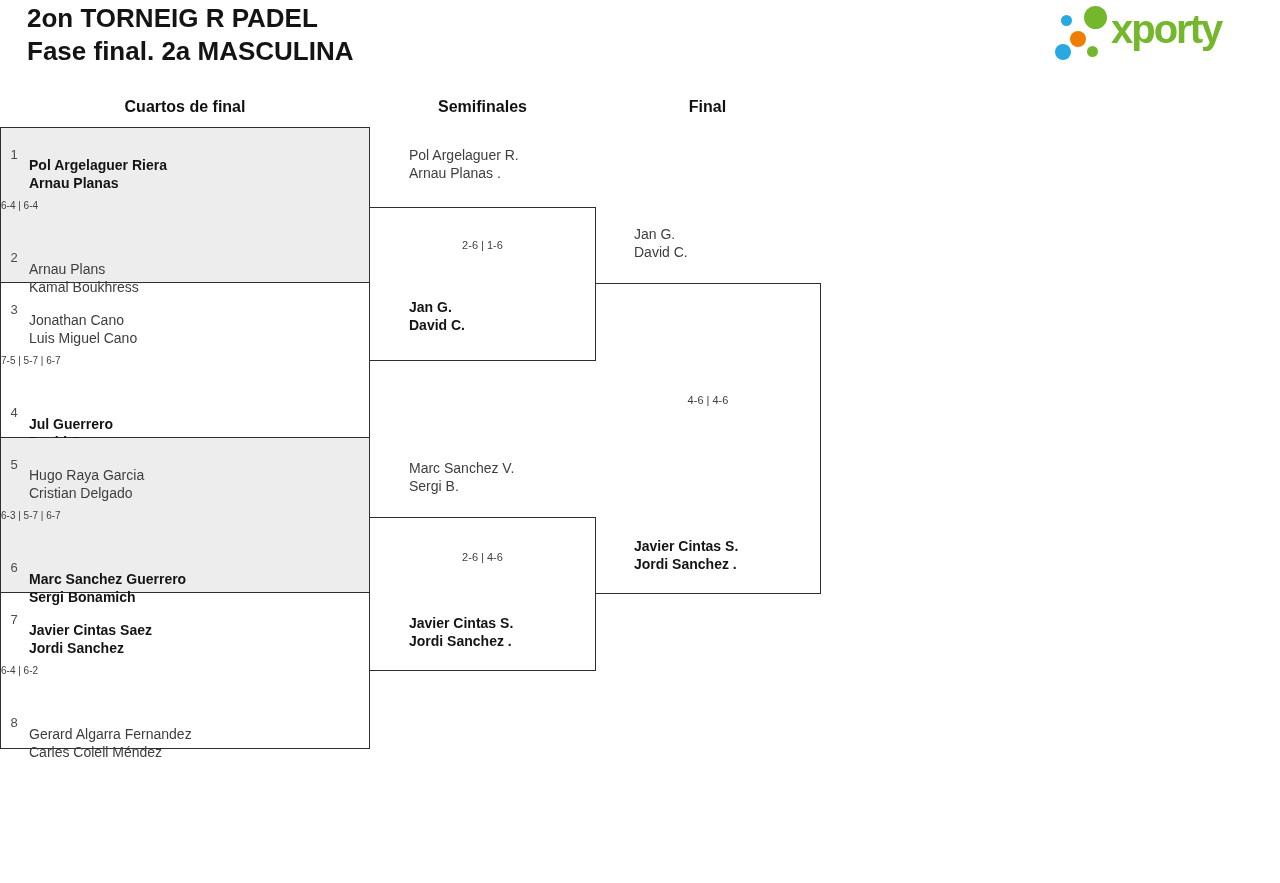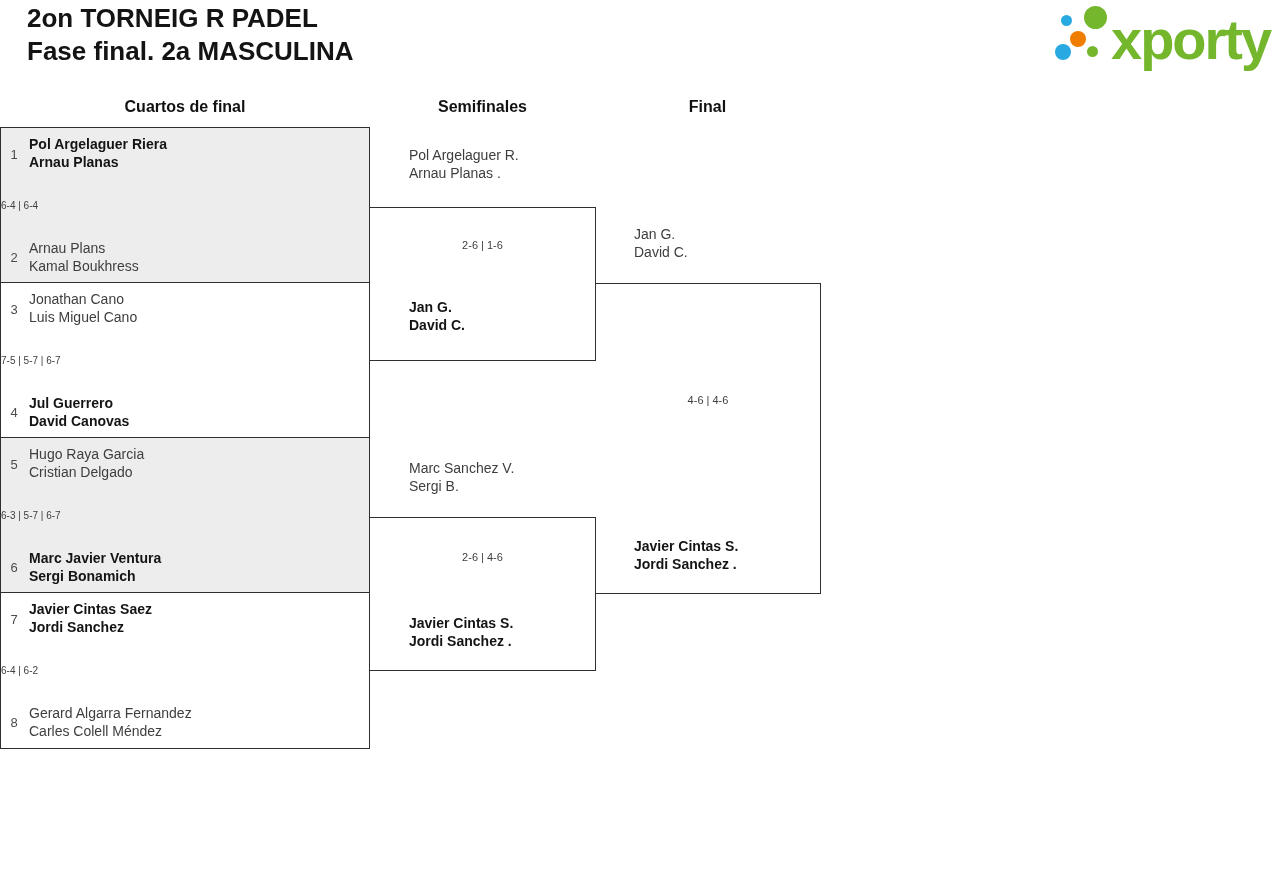--- a/index.html
+++ b/index.html
@@ -23,21 +23,21 @@
     color: #141414;
     letter-spacing: 0px;
     margin-left: 24px;
   }
 
   .logo-dot { position: absolute; border-radius: 50%; }
   .logo-text {
     position: absolute;
     left: 1111px;
     top: 7px;
-    font-size: 56px;
+    font-size: 40px;
     font-weight: bold;
     letter-spacing: -2px;
     color: #74b72c;
   }
 
   
   .round-h {
     position: absolute;
     top: 97px;
     height: 20px;
@@ -88,20 +88,21 @@
   .seed.s-top { top: 19px; }
   .seed.s-bot { top: 122px; }
 
   .team {
     position: absolute;
     left: 28px;
     font-size: 14px;
     line-height: 17.5px;
     color: #3e3e3e;
     white-space: nowrap;
+    margin-top: 21px;
   }
   .team.t-top { top: 8px; }
   .team.t-bot { top: 112px; }
   .team.winner { font-weight: bold; color: #141414; }
 
   .qf-score {
     position: absolute;
     left: 0;
     width: 100%;
     top: 69px;
@@ -212,21 +213,21 @@
 
     <div class="qf-row gray sep r2">
       <span class="seed s-top">5</span>
       <div class="team t-top">
         <div>Hugo Raya Garcia</div>
         <div>Cristian Delgado</div>
       </div>
       <div class="qf-score">6-3 | 5-7 | 6-7</div>
       <span class="seed s-bot">6</span>
       <div class="team t-bot winner">
-        <div>Marc Javier Ventura</div>
+        <div>Marc Sanchez Guerrero</div>
         <div>Sergi Bonamich</div>
       </div>
     </div>
 
     <div class="qf-row r3">
       <span class="seed s-top">7</span>
       <div class="team t-top winner">
         <div>Javier Cintas Saez</div>
         <div>Jordi Sanchez</div>
       </div>

